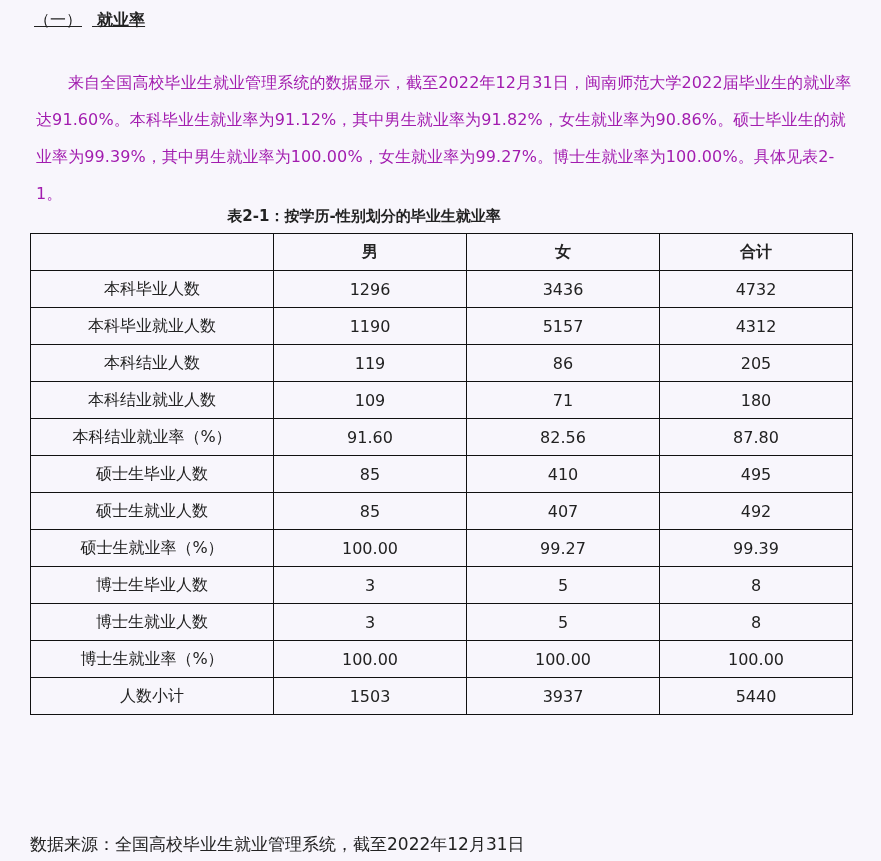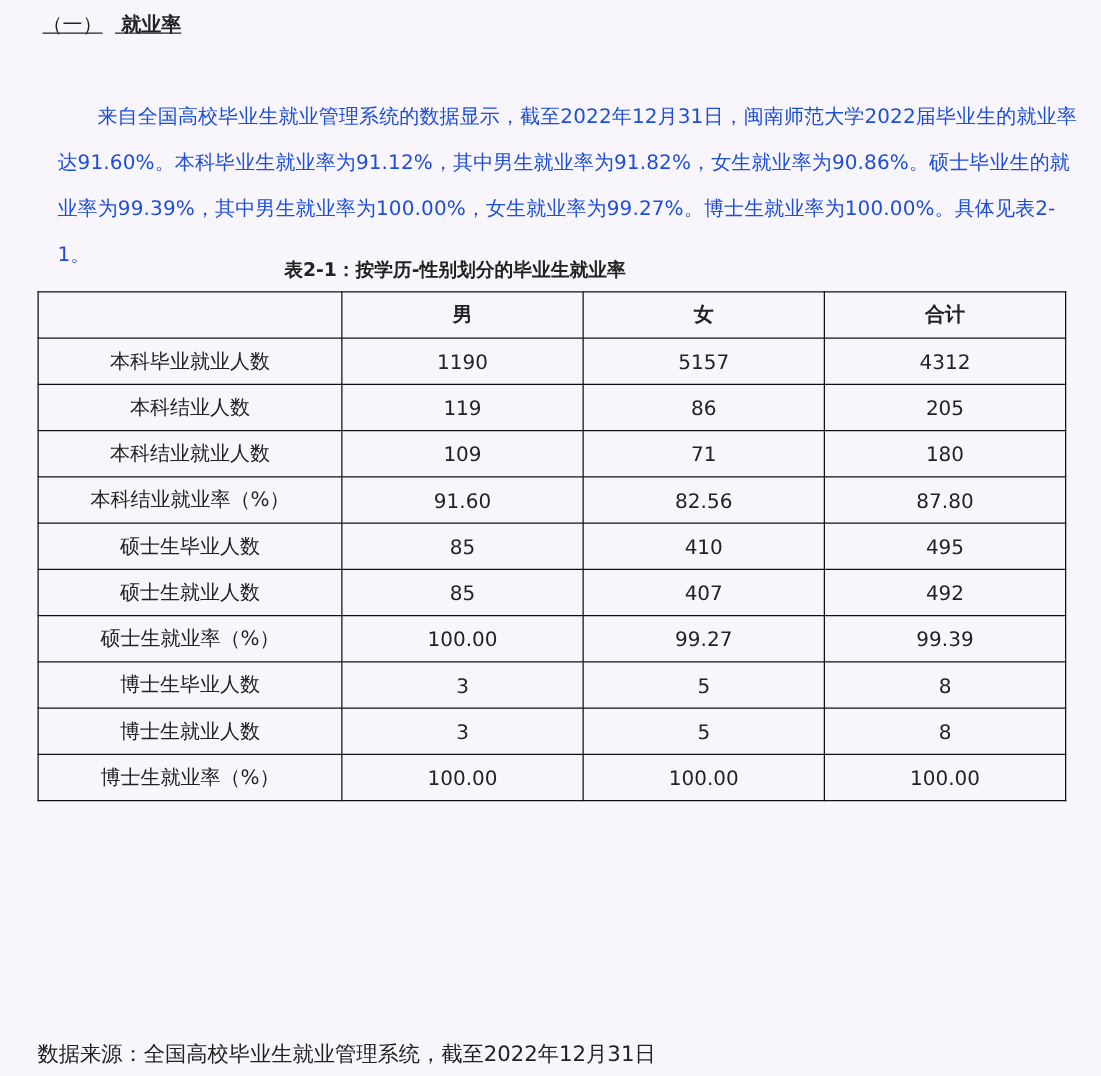--- a/index.html
+++ b/index.html
@@ -11,22 +11,22 @@
     position: relative;
   }
   .section-title {
     position: absolute; left: 34px; top: 8px;
     font-size: 16px; line-height: 24px; color: #222; text-decoration: underline;
   }
   .section-title .num { margin-right: 10px; }
   .section-title .label { font-weight: bold; }
   .para {
     position: absolute; left: 30px; top: 58px; width: 822px;
-    font-size: 16px; line-height: 37px; color: #1d4ed8;
-    text-indent: 32px; margin: 16px; letter-spacing: 0.1px;
+    font-size: 16px; line-height: 37px; color: #a21caf;
+    text-indent: 32px; margin: 6px; letter-spacing: 0.1px;
   }
   .caption {
     position: absolute; left: 0; top: 204px; width: 728px;
     text-align: center; font-size: 15px; font-weight: bold; line-height: 24px; color: #222;
   }
   table.emp {
     position: absolute; left: 30px; top: 233px;
     width: 823px; border-collapse: collapse;
     font-size: 16px; color: #222;
   }
@@ -65,20 +65,26 @@
     </colgroup>
   <thead>
     <tr>
       <th></th>
       <th>男</th>
       <th>女</th>
       <th>合计</th>
     </tr>
   </thead>
   <tbody>
+    <tr>
+        <td>本科毕业人数</td>
+        <td>1296</td>
+        <td>3436</td>
+        <td>4732</td>
+      </tr>
     <tr>
         <td>本科毕业就业人数</td>
         <td>1190</td>
         <td>5157</td>
         <td>4312</td>
       </tr>
     <tr>
         <td>本科结业人数</td>
         <td>119</td>
         <td>86</td>
@@ -125,16 +131,22 @@
         <td>3</td>
         <td>5</td>
         <td>8</td>
       </tr>
     <tr>
         <td>博士生就业率（%）</td>
         <td>100.00</td>
         <td>100.00</td>
         <td>100.00</td>
       </tr>
+    <tr>
+        <td>人数小计</td>
+        <td>1503</td>
+        <td>3937</td>
+        <td>5440</td>
+      </tr>
   </tbody>
 </table>
 
 <div class="source">数据来源：全国高校毕业生就业管理系统，截至2022年12月31日</div>
 
 </body></html>

